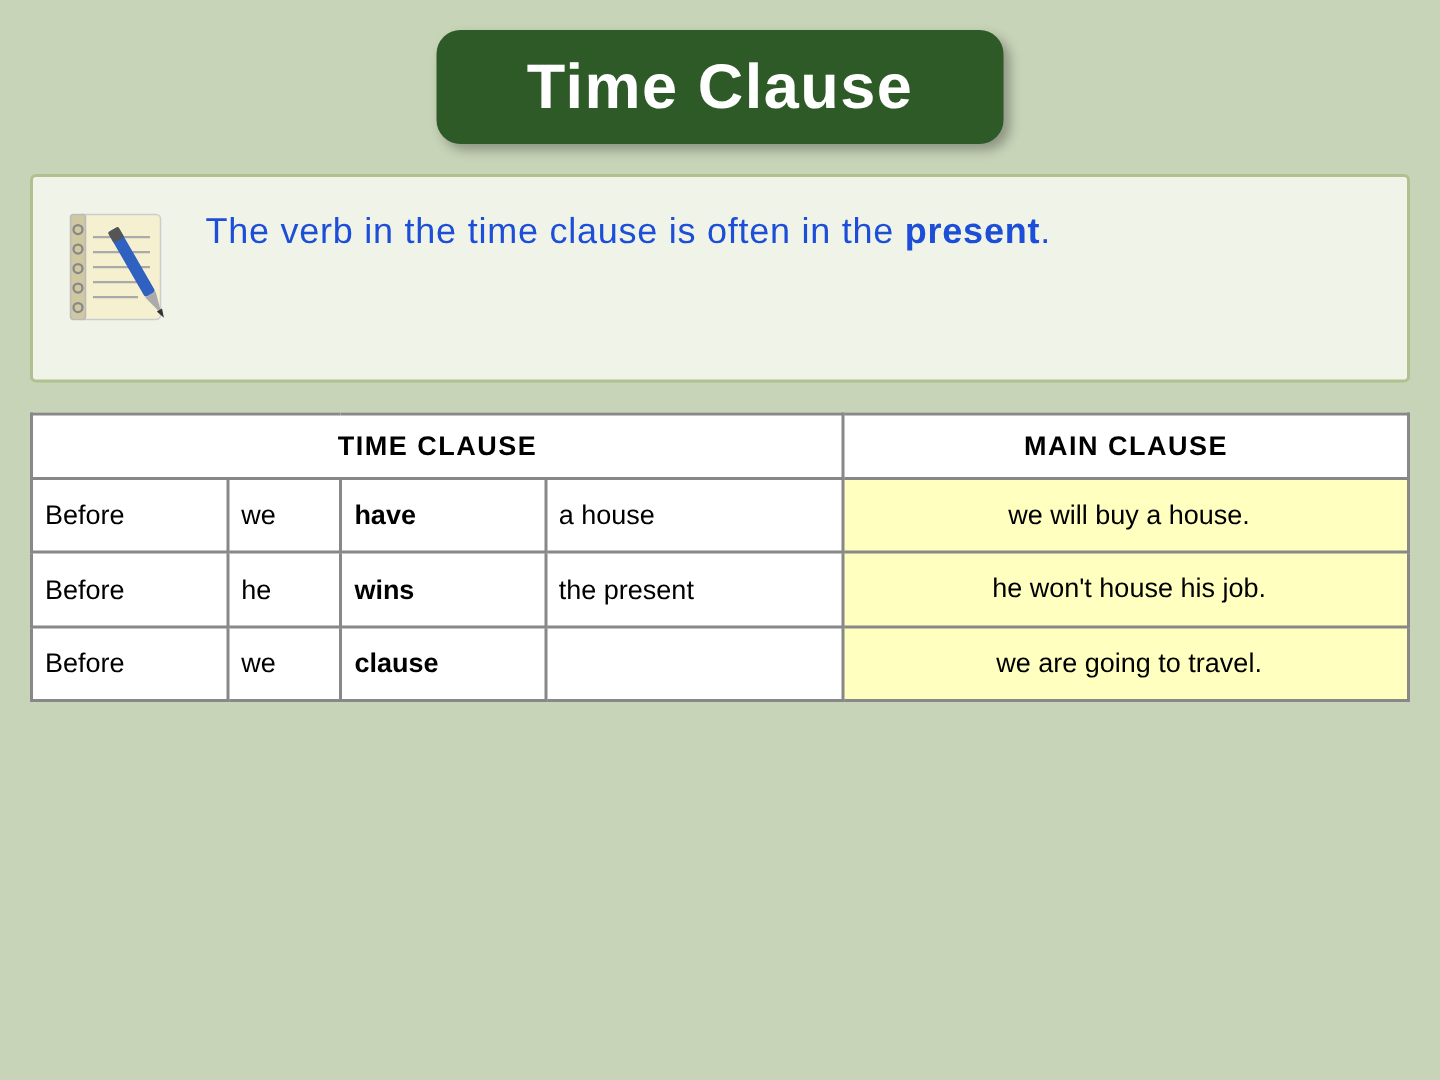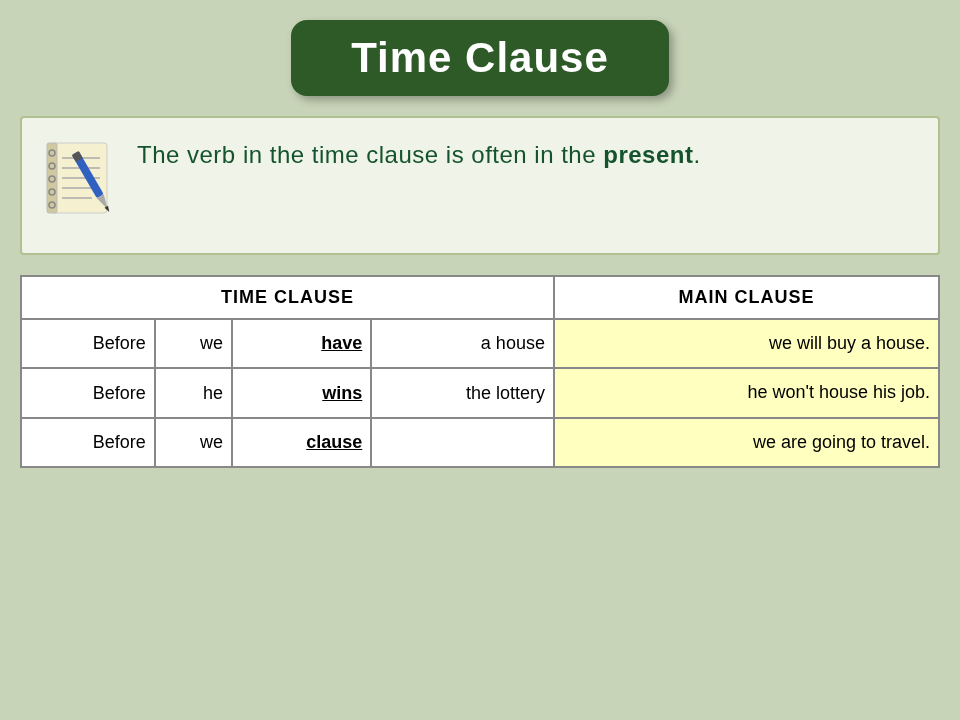--- a/index.html
+++ b/index.html
@@ -45,21 +45,21 @@
     }
 
     .notebook-icon {
       font-size: 64px;
       line-height: 1;
       flex-shrink: 0;
     }
 
     .info-text {
       font-size: 24px;
-      color: #14532d;
+      color: #1d4ed8;
       line-height: 1.4;
       letter-spacing: 0.5px;
     }
 
     .info-text strong {
       font-weight: bold;
     }
 
     
     .table-container {
@@ -92,34 +92,33 @@
       font-weight: bold;
       font-size: 16px;
       padding: 10px 8px;
       background-color: #e8e8e8;
       color: #333;
     }
 
     
     .data-row td {
       border: 2px solid #888;
-      text-align: right;
+      text-align: left;
       font-size: 18px;
       padding: 12px 8px;
       background-color: white;
     }
 
     .data-row td.bold-cell {
       font-weight: bold;
-      text-decoration: underline;
     }
 
     .data-row td.yellow-cell {
       background-color: #ffffc0;
-      text-align: right;
+      text-align: center;
       padding-left: 12px;
       line-height: 1.3;
     }
   </style>
 </head>
 <body>
 
 <div class="title-container">
   <span class="title-text">Time Clause</span>
 </div>
@@ -172,21 +171,21 @@
         <td>we</td>
         <td class="bold-cell">have</td>
         <td>a house</td>
         <td class="yellow-cell">we will buy a house.</td>
       </tr>
 
       <tr class="data-row">
         <td>Before</td>
         <td>he</td>
         <td class="bold-cell">wins</td>
-        <td>the lottery</td>
+        <td>the present</td>
         <td class="yellow-cell">he won't house his job.</td>
       </tr>
 
       <tr class="data-row">
         <td>Before</td>
         <td>we</td>
         <td class="bold-cell">clause</td>
         <td></td>
         <td class="yellow-cell">we are going to travel.</td>
       </tr>

